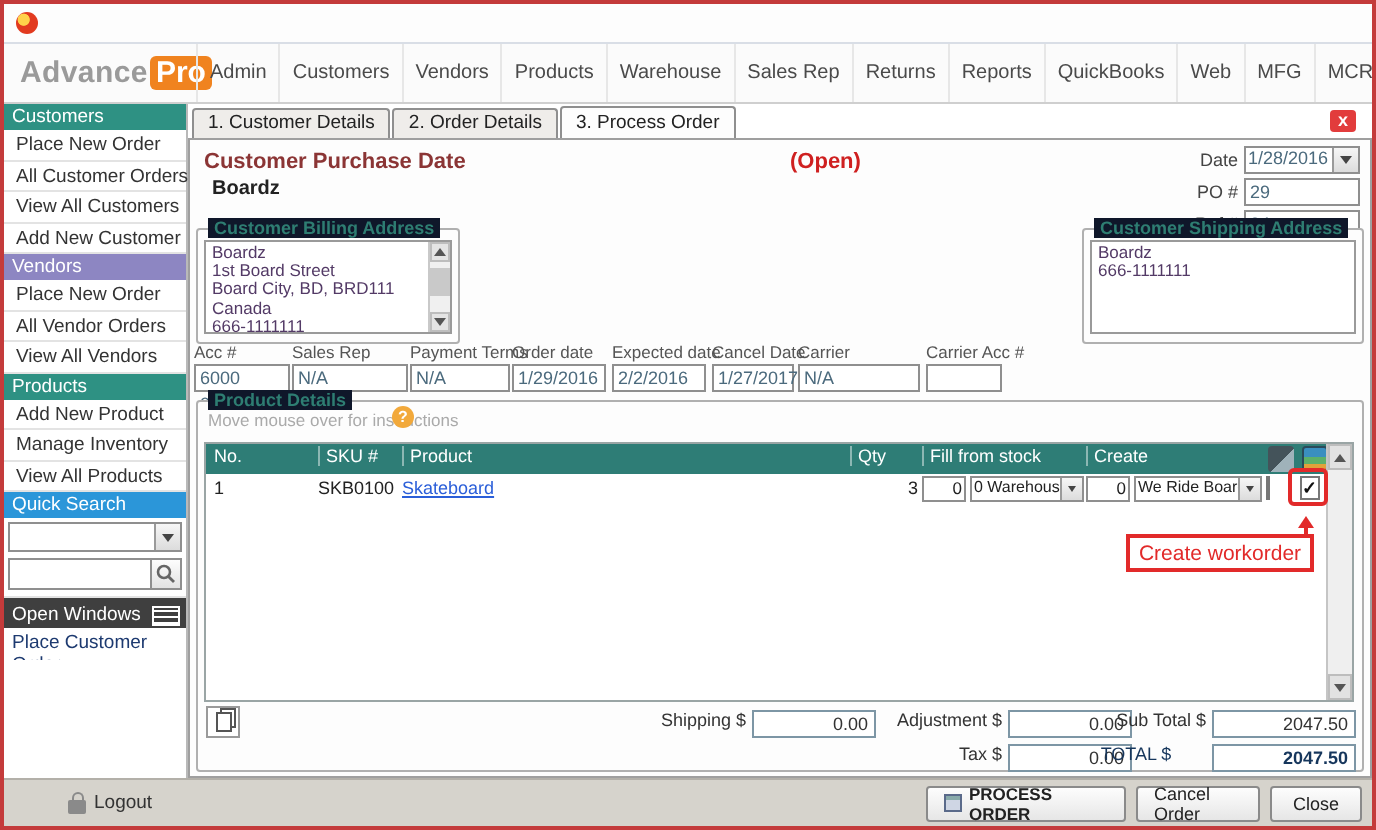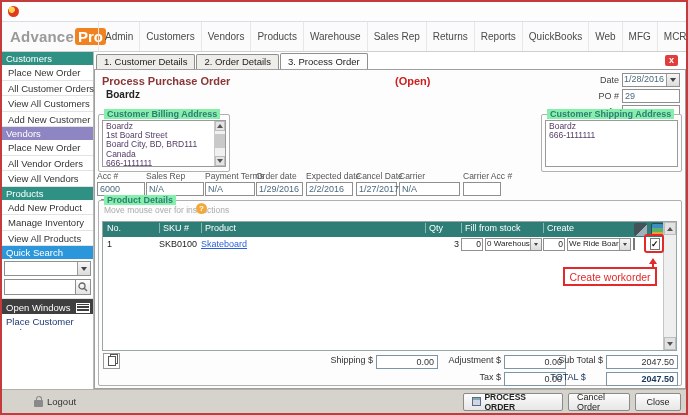--- a/index.html
+++ b/index.html
@@ -62,21 +62,21 @@
 
   .hdr-fields { position:absolute; right:5px; top:2px; width:130px; }
   .hdr-row { display:flex; justify-content:flex-end; align-items:center; height:16px; gap:3px; }
   .hdr-row .lbl { font-size:9px; color:#444; }
   .inp { border:1px solid #8f8f8f; background:#fff; font-size:9px; color:#4b6a7d; padding:0 2px; height:14px; line-height:13px; }
   .hdr-row .inp { width:58px; }
   .combo { display:flex; width:58px; height:14px; border:1px solid #8f8f8f; background:#fff; }
   .combo .txt { flex:1; font-size:9px; color:#4b6a7d; padding:0 1px; white-space:nowrap; overflow:hidden; }
 
   .groupbox { position:absolute; border:1px solid #b0b0b0; border-radius:2px; background:#fdfdfd; }
-  .gb-label { position:absolute; top:-6px; left:5px; background:#86efac; padding:0 3px; font-size:9px; font-weight:bold; color:#2e7d72; white-space:nowrap; }
+  .gb-label { position:absolute; top:-6px; left:5px; background:#0f172a; padding:0 3px; font-size:9px; font-weight:bold; color:#2e7d72; white-space:nowrap; }
   .gb-billing { left:3px; top:44px; width:132px; height:58px; }
   .gb-shipping { left:446px; top:44px; width:141px; height:58px; }
   .addr-box { position:absolute; left:3px; top:5px; right:3px; bottom:4px; border:1px solid #9a9a9a; background:#fff; overflow:hidden; }
   .addr-lines { position:absolute; left:3px; top:1px; right:13px; font-size:8.5px; color:#533a66; line-height:9.2px; }
   .gb-shipping .addr-lines { right:3px; }
   .vscroll { position:absolute; right:0; top:0; bottom:0; width:11px; background:#f0f0f0; border-left:1px solid #c9c9c9; }
   .vs-btn { position:absolute; left:0; width:10px; height:10px; background:#e4e4e4; border:1px solid #bdbdbd; display:flex; align-items:center; justify-content:center; }
   .vs-btn.up { top:0; } .vs-btn.down { bottom:0; }
   .vs-btn.up::after { content:""; border:3px solid transparent; border-bottom:4px solid #555; margin-bottom:3px; }
   .vs-btn.down::after { content:""; border:3px solid transparent; border-top:4px solid #555; margin-top:3px; }
@@ -210,21 +210,21 @@
 
   <div class="content">
     <div class="tabstrip">
       <div class="tab">1. Customer Details</div>
       <div class="tab">2. Order Details</div>
       <div class="tab active">3. Process Order</div>
       <div class="tab-close">x</div>
     </div>
 
     <div class="tabpage">
-      <div class="cpo-title">Process Purchase Order</div>
+      <div class="cpo-title">Customer Purchase Date</div>
       <div class="cpo-cust">Boardz</div>
       <div class="cpo-status">(Open)</div>
 
       <div class="hdr-fields">
         <div class="hdr-row">
           <span class="lbl">Date</span>
           <span class="combo">
             <span class="txt">1/28/2016</span>
             <span class="drop-btn"></span>
           </span>

